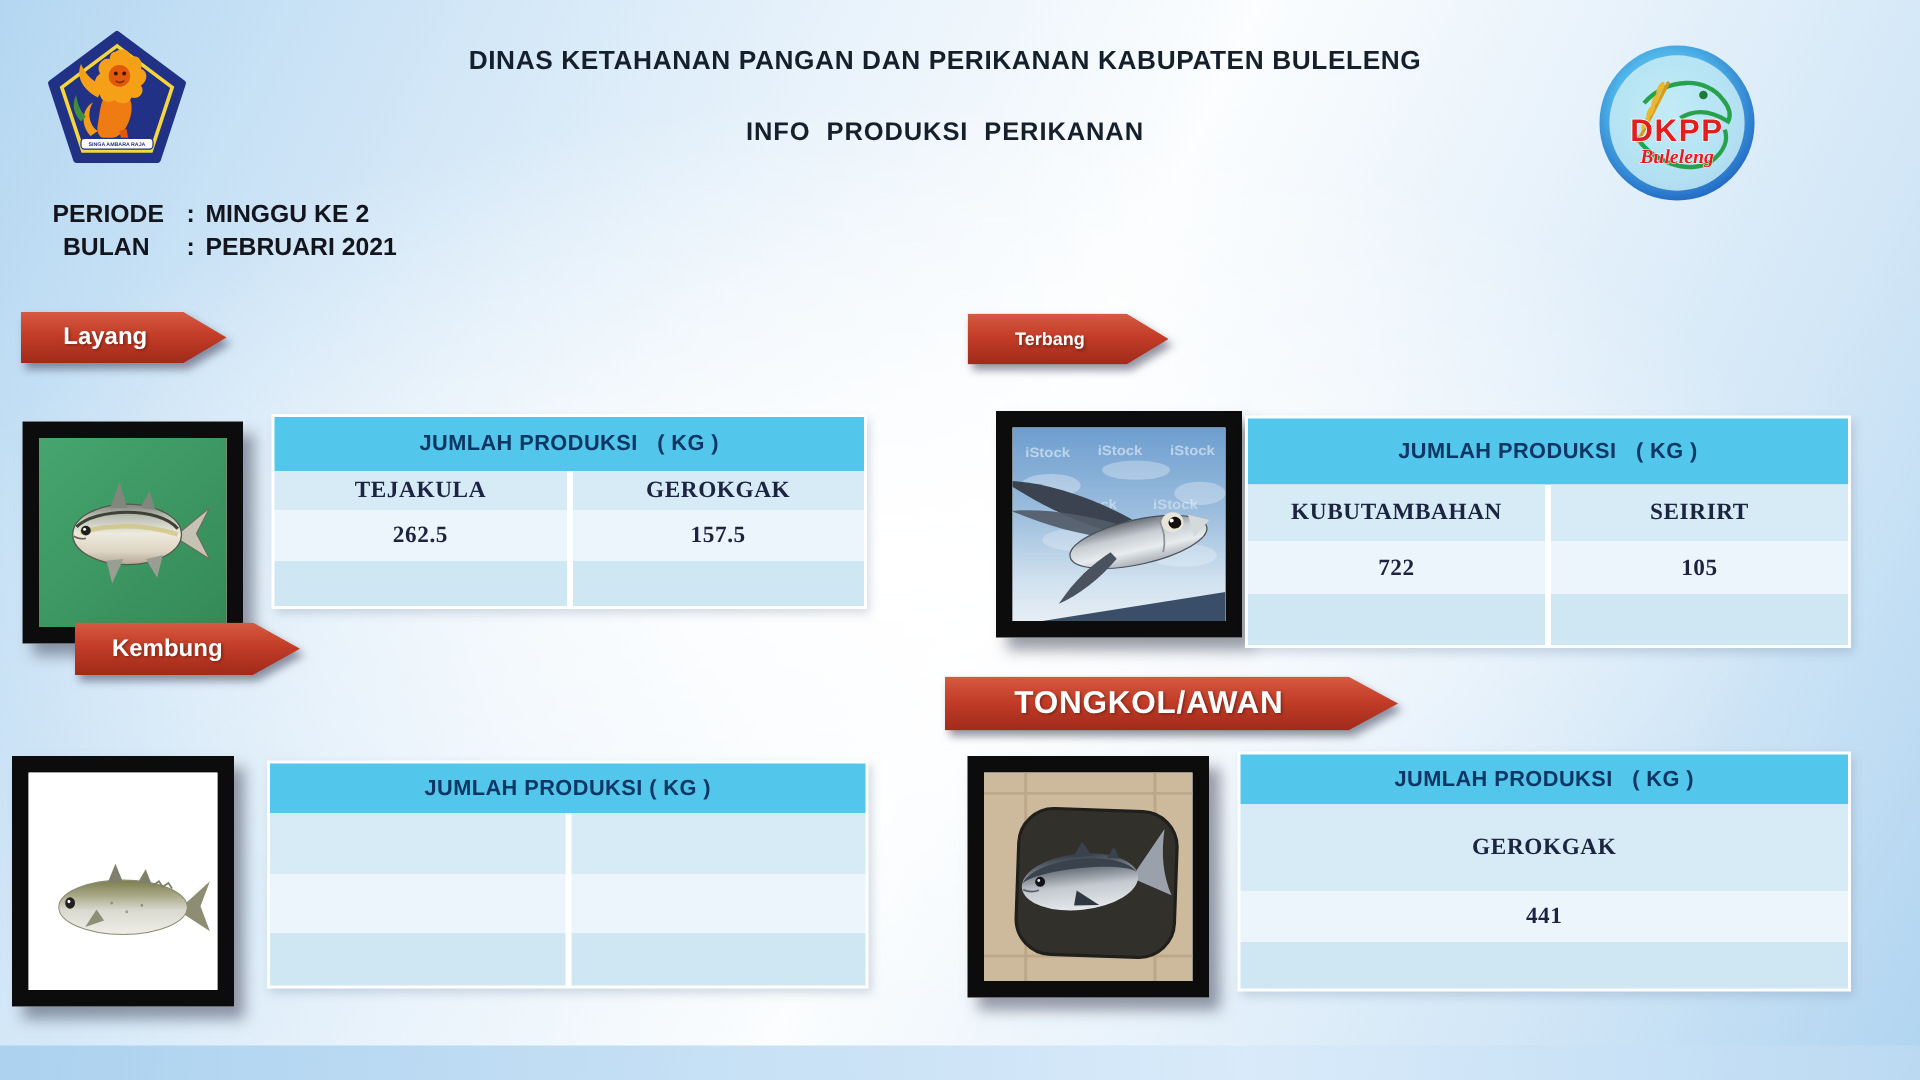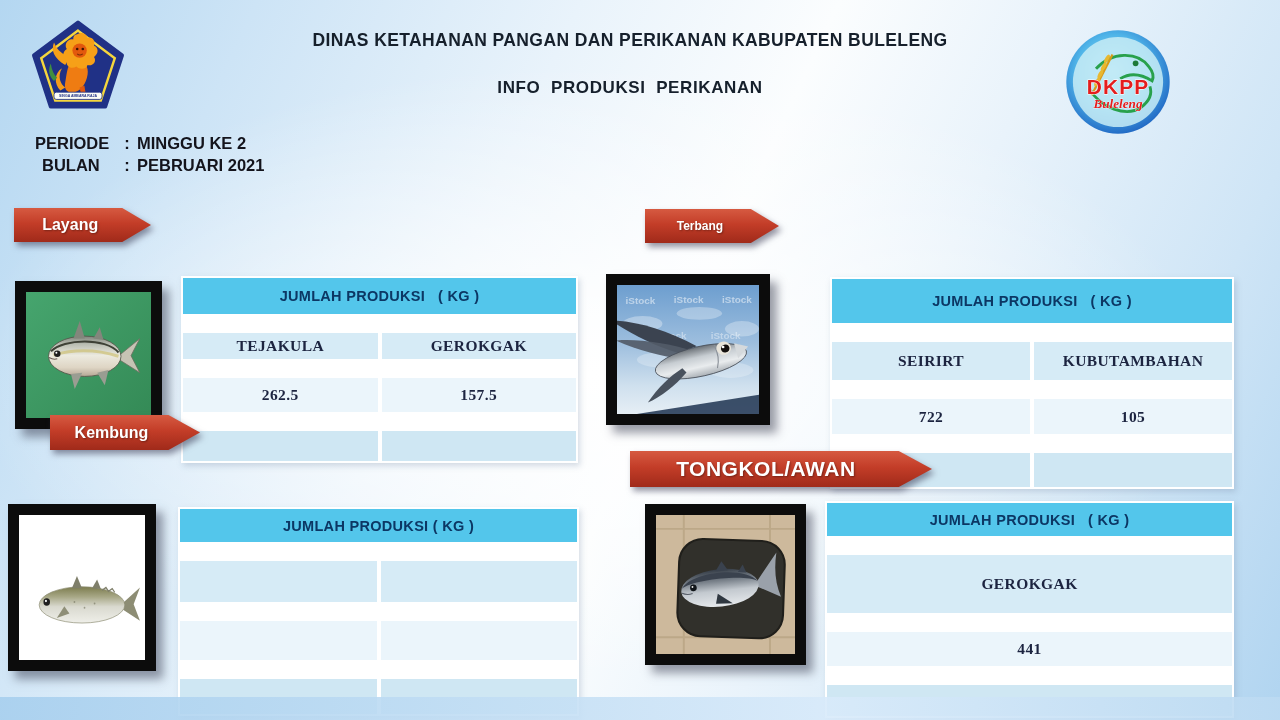--- a/index.html
+++ b/index.html
@@ -36,21 +36,21 @@
   .arrow span{padding-right:18%;}
   .arrow.wide{clip-path:polygon(0 0,89% 0,100% 50%,89% 100%,0 100%);}
   .arrow.wide span{padding-right:10%;}
 
   
   .photo{position:absolute;border:11px solid #0c0c0c;box-shadow:7px 8px 9px rgba(55,60,80,.5);
     background:#fff;}
   .photo svg{display:block;width:100%;height:100%;}
 
   
-  .tbl{position:absolute;background:#ffffff;display:flex;flex-direction:column;gap:19px;
+  .tbl{position:absolute;background:#ffffff;display:flex;flex-direction:column;gap:0;
     padding:2px;box-shadow:2px 3px 6px rgba(120,140,165,.3);}
   .tbl .hd{background:#53c6eb;color:#0c3764;font-weight:bold;font-size:14.5px;
     display:flex;align-items:center;justify-content:center;letter-spacing:.3px;white-space:pre;}
   .tbl .trow{display:grid;grid-template-columns:1fr 1fr;gap:4px;}
   .tbl .trow.single{grid-template-columns:1fr;}
   .tbl .cell{display:flex;align-items:center;justify-content:center;
     font-family:"Liberation Serif",serif;font-weight:bold;font-size:15.5px;
     color:#1c2440;letter-spacing:.4px;}
   .rowA .cell{background:#d6ebf6;}
   .rowB .cell{background:#ebf5fb;}
@@ -168,21 +168,21 @@
       <div class="cell"></div>
     </div>
   </div>
 
   <div class="arrow-wrap" style="left:645px;top:209px;">
     <div class="arrow" style="width:134px;height:34px;font-size:12px;">
       <span>Terbang</span>
     </div>
   </div>
 
-  <div class="photo" style="left:606px;top:274px;width:142px;height:129px;">
+  <div class="photo" style="left:664px;top:274px;width:142px;height:129px;">
     <svg viewBox="0 0 100 100" preserveAspectRatio="none">
       <defs>
         <linearGradient id="gTsky" x1="0" y1="0" x2="0" y2="1">
           <stop offset="0%" stop-color="#6d9ecf"></stop>
             <stop offset="45%" stop-color="#9dbede"></stop>
           <stop offset="78%" stop-color="#cfe0ee"></stop>
             <stop offset="100%" stop-color="#e6eef5"></stop>
         </linearGradient>
         <linearGradient id="gTfish" x1="0" y1="0" x2="0" y2="1">
           <stop offset="0%" stop-color="#6a7076"></stop>
@@ -213,22 +213,22 @@
         <circle cx="76" cy="54" r="5.2" fill="#e8e4da"></circle>
         <circle cx="77" cy="54.5" r="3" fill="#14100e"></circle>
         <circle cx="75.8" cy="53" r="1" fill="#ffffff"></circle>
       </g>
     </svg>
   </div>
 
   <div class="tbl" style="left:830px;top:277px;width:400px;">
     <div class="hd" style="height:44px;">JUMLAH PRODUKSI   ( KG )</div>
     <div class="trow rowA" style="height:38px;">
+      <div class="cell">KUBUTAMBAHAN</div>
       <div class="cell">SEIRIRT</div>
-      <div class="cell">KUBUTAMBAHAN</div>
     </div>
     <div class="trow rowB" style="height:35px;">
       <div class="cell">722</div>
       <div class="cell">105</div>
     </div>
     <div class="trow rowC" style="height:34px;">
       <div class="cell"></div>
       <div class="cell"></div>
     </div>
   </div>

